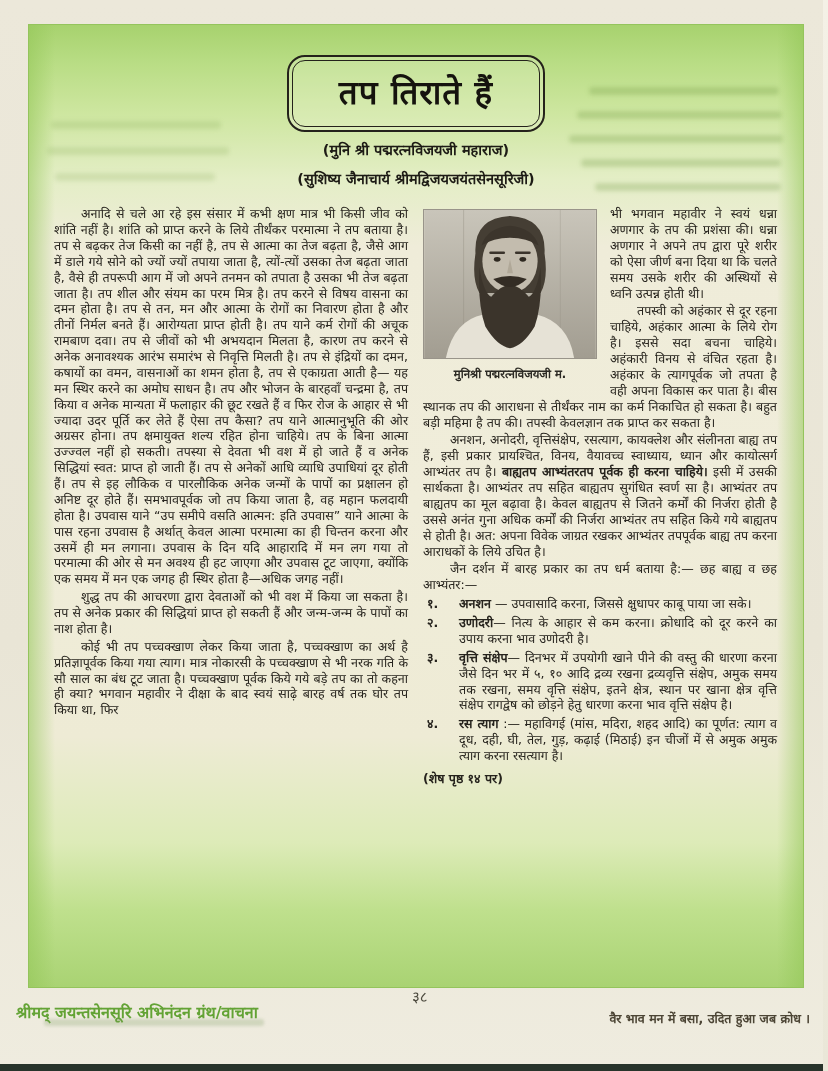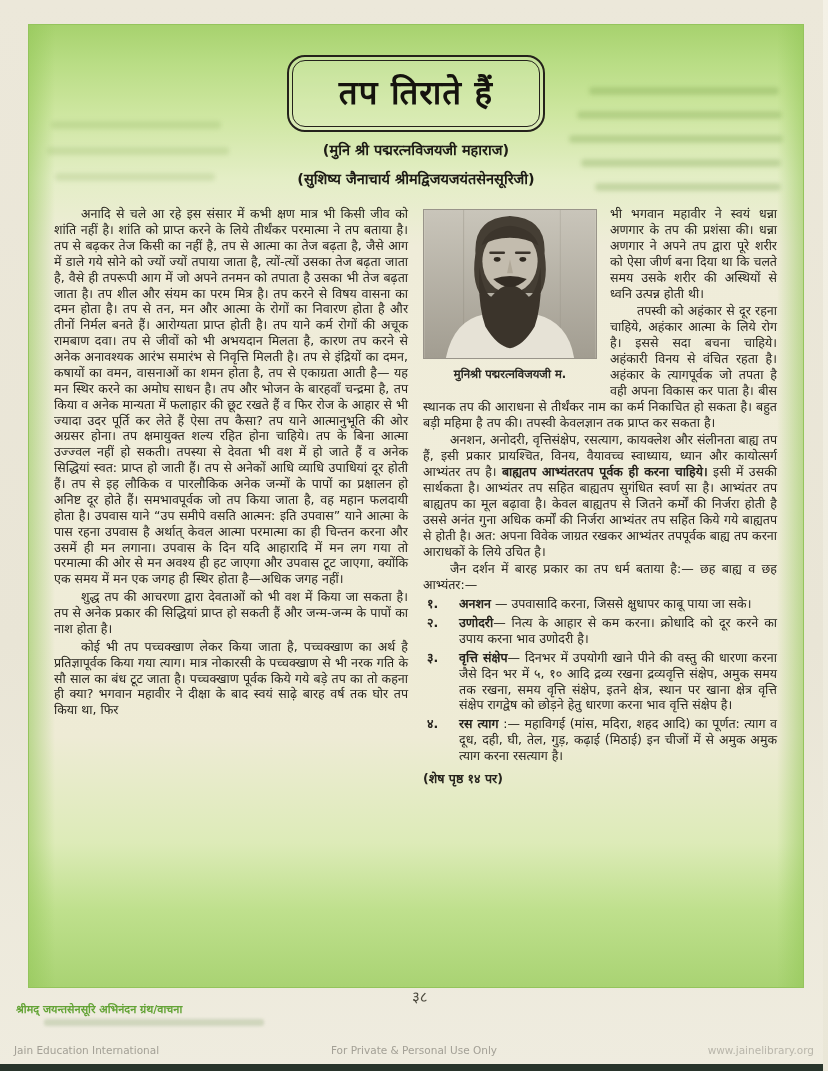--- a/index.html
+++ b/index.html
@@ -84,21 +84,21 @@
     color:#26231d; margin-bottom:3px;
   }
   .tap-item .num { position:absolute; left:4px; top:0; font-weight:bold; }
   .tap-item .term { font-weight:bold; }
   .continuation { text-align:right; font-weight:bold; font-size:12.5px;
                   color:#23211b; padding:4px 6px 0 0; }
 
   
   .series-title {
     position:absolute; left:16px; top:1001px;
-    font-size:11px; font-weight:bold; color:#63a335;
+    font-size:16px; font-weight:bold; color:#63a335;
   }
   .series-sub {
     position:absolute; left:44px; top:1019px; width:220px; height:7px;
     background:rgba(120,150,90,.25); filter:blur(1.5px); border-radius:3px;
   }
   .page-number {
     position:absolute; left:412px; top:986px;
     font-size:15px; color:#4c4a3e;
   }
   .verse {
@@ -210,23 +210,19 @@
         <p class="continuation">(शेष पृष्ठ १४ पर)</p>
       </div>
     </div>
   </div>
 
   <div class="series-title">श्रीमद् जयन्तसेनसूरि अभिनंदन ग्रंथ/वाचना</div>
   <div class="series-sub"></div>
   <div class="page-number">३८</div>
 
   <div class="verse">
+    <div>वैर भाव मन में बसा, उदित हुआ जब क्रोध ।</div>
   </div>
 
-  <div class="credits">
-    <span class="c-left">Jain Education International</span>
-    <span class="c-mid">For Private &amp; Personal Use Only</span>
-    <span class="c-right">www.jainelibrary.org</span>
-  </div>
 
   <div class="scan-edge"></div>
   <div class="scan-edge-r"></div>
 </div>
 
 </body></html>

